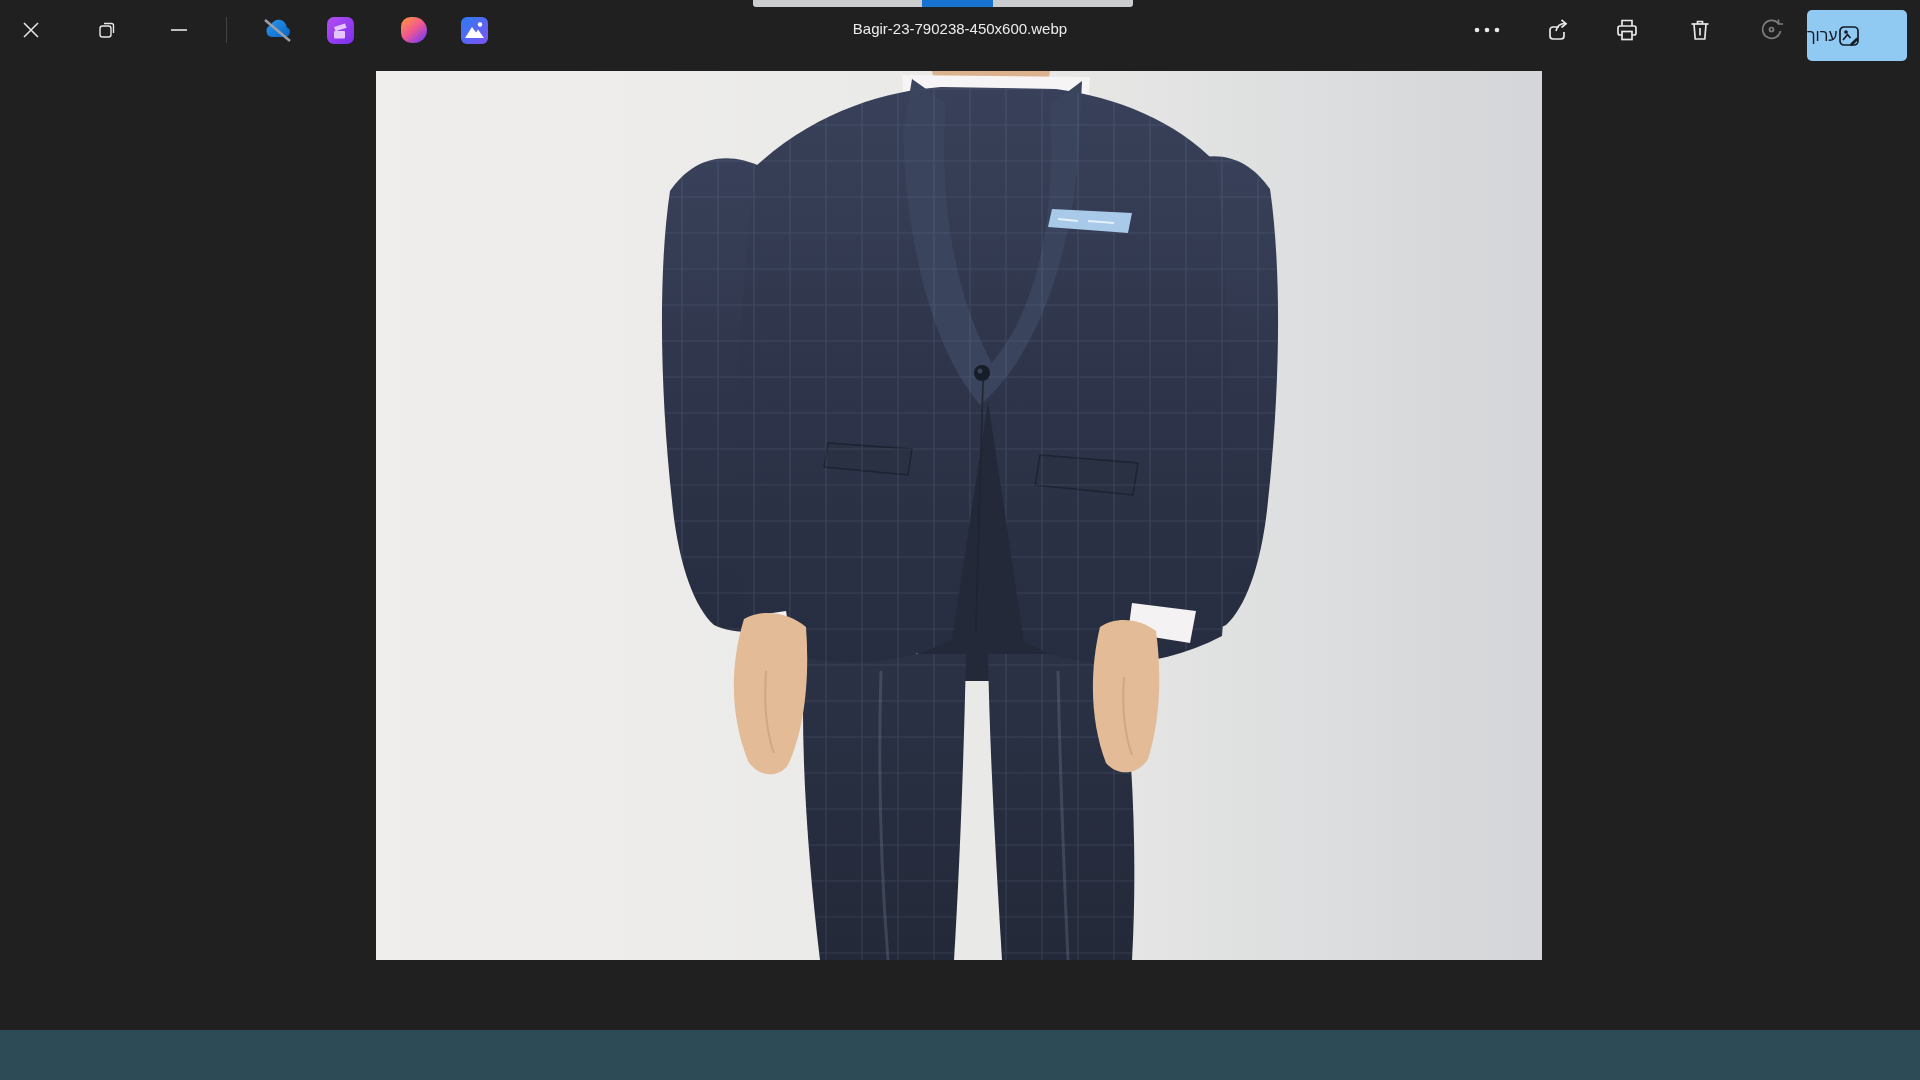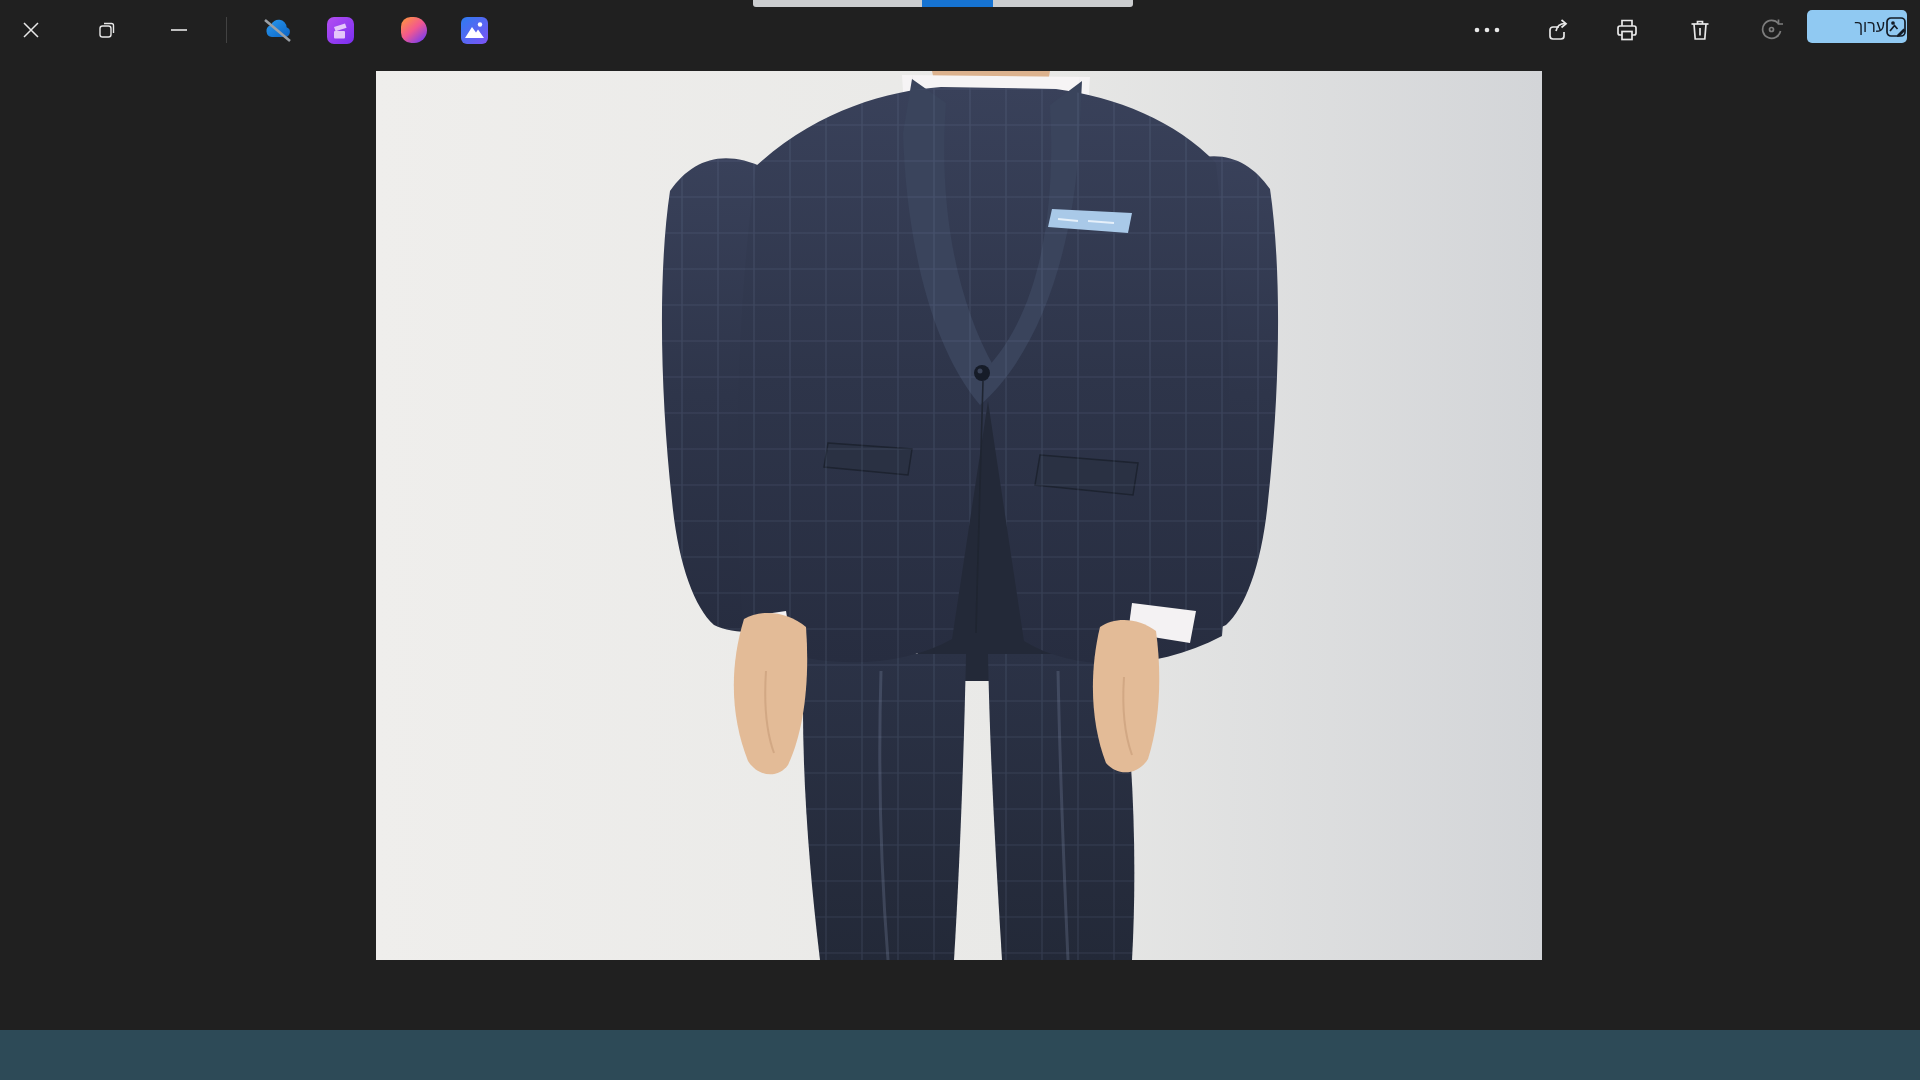--- a/index.html
+++ b/index.html
@@ -5,22 +5,22 @@
   html,body{margin:0;padding:0;background:#000;}
   *{box-sizing:border-box;}
   .screen{position:relative;width:1920px;height:1080px;background:#202020;overflow:hidden;
           font-family:"Liberation Sans","DejaVu Sans",sans-serif;color:#e8e8e8;}
   .ab{position:absolute;}
   .ic{display:flex;align-items:center;justify-content:center;}
   .hit{width:40px;height:40px;border-radius:4px;}
   .titlebar{top:0;left:0;width:1920px;height:60px;}
   .title-text{top:20px;left:660px;width:600px;text-align:center;font-size:15px;color:#ececec;}
   .vdiv{width:1px;background:#424242;}
-  .edit-btn{top:10px;left:1807px;width:100px;height:33px;background:#90c9f2;border-radius:5px;
-            display:flex;align-items:center;justify-content:flex-end;color:#141c26;font-size:16px;}
+  .edit-btn{top:10px;left:1807px;width:100px;height:51px;background:#90c9f2;border-radius:5px;
+            display:flex;align-items:center;justify-content:flex-start;color:#141c26;font-size:16px;}
   .scroll-track{top:0;left:753px;width:380px;height:7px;background:#cbcdcf;border-radius:0 0 3px 3px;}
   .scroll-thumb{position:absolute;top:0;left:169px;width:71px;height:7px;background:#1673d2;}
   .taskbar{top:1030px;left:0;width:1920px;height:50px;background:#2d4a57;}
   .designer-blob{width:26px;height:26px;border-radius:42% 58% 55% 45%;
                  background:linear-gradient(140deg,#ff9440 5%,#f2588f 48%,#7a3cf0 90%);}
 </style>
 </head>
 <body>
 
 <div class="screen">
@@ -79,20 +79,21 @@
           <stop offset="0" stop-color="#2d7cf0"></stop>
               <stop offset="1" stop-color="#7e52f5"></stop>
             </linearGradient>
           </defs>
         <rect width="27" height="27" rx="6" fill="url(#phg)"></rect>
         <polygon points="4,21 11,10 15,15.5 17,12.5 23,21" fill="#fff"></polygon>
         <circle cx="19" cy="7.5" r="2.2" fill="#fff"></circle>
       </svg>
     </div>
 
+    <div class="ab title-text">Bagir-23-790238-450x600.webp</div>
 
     <div class="ab ic hit" style="left:1467px;top:10px;">
       <svg width="26" height="6" viewBox="0 0 26 6">
         <circle cx="3" cy="3" r="2.3" fill="#e8e8e8"></circle>
           <circle cx="13" cy="3" r="2.3" fill="#e8e8e8"></circle>
           <circle cx="23" cy="3" r="2.3" fill="#e8e8e8"></circle>
       </svg>
     </div>
     <div class="ab ic hit" style="left:1537px;top:10px;">
       <svg width="26" height="26" viewBox="0 0 26 26" fill="none" stroke="#e8e8e8" stroke-width="1.7">

